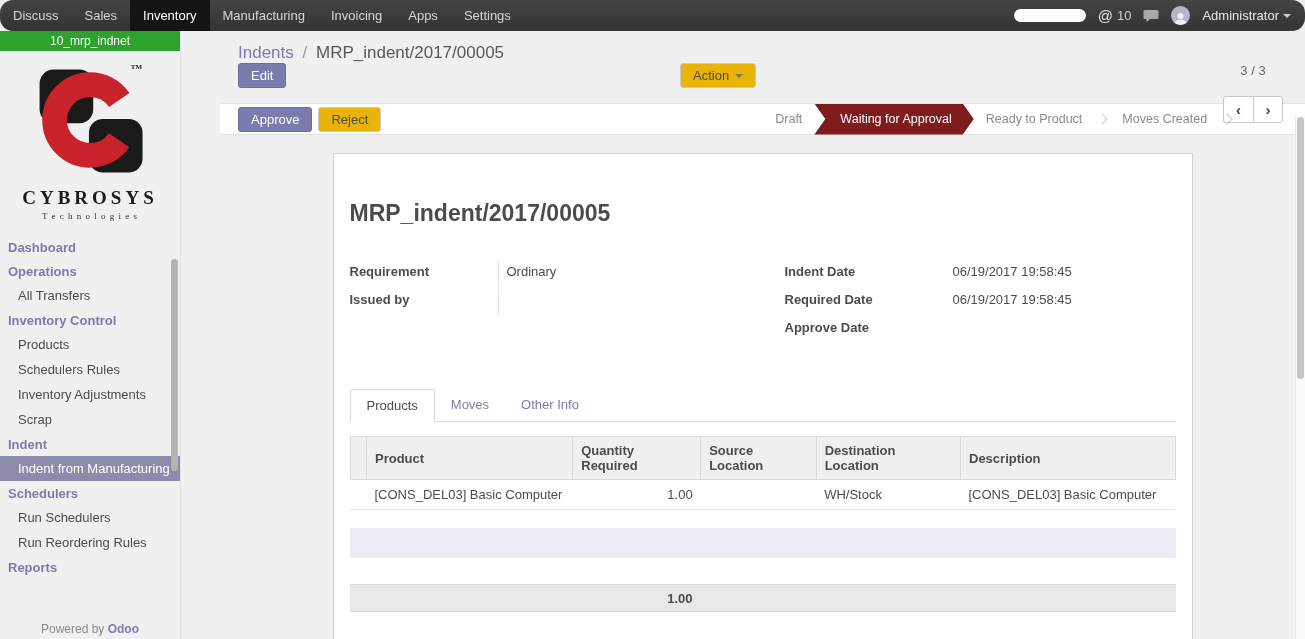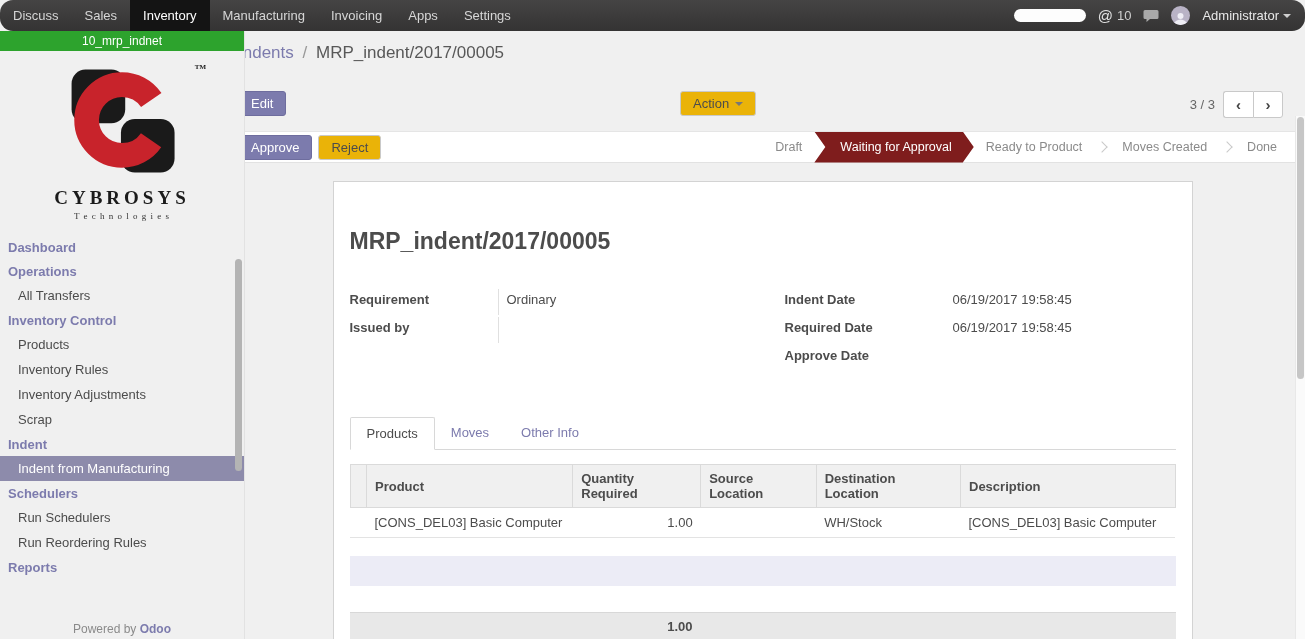--- a/index.html
+++ b/index.html
@@ -13,21 +13,21 @@
   .tb-right { margin-left:auto; display:flex; align-items:center; gap:12px; padding-right:14px; }
   .pill { width:72px; height:13px; background:#fdfdfd; border-radius:7px; }
   .at-wrap { color:#cfcfcf; font-size:13px; display:flex; align-items:center; gap:4px; }
   .at-glyph { font-size:15px; color:#e2e2e2; }
   .chat-icon svg { display:block; }
   .avatar { width:19px; height:19px; border-radius:50%; background:#b9b3c6; overflow:hidden; display:flex; align-items:flex-end; justify-content:center; }
   .user-name { color:#e8e8e8; font-size:13px; }
   .caret { width:0; height:0; border-left:4px solid transparent; border-right:4px solid transparent; border-top:4px solid #cfcfcf; display:inline-block; }
 
   
-  .sidebar { position:absolute; left:0; top:31px; width:245px; bottom:0; background:#f0f0f0; border-right:1px solid #e2e2e2; z-index:30; }
+  .sidebar { position:absolute; left:0; top:31px; width:181px; bottom:0; background:#f0f0f0; border-right:1px solid #e2e2e2; z-index:30; }
   .db-badge { height:20px; background:#2da32d; color:#fff; font-size:12px; text-align:center; line-height:20px; }
   .logo-box { text-align:center; padding:10px 0 14px; position:relative;font-family:Liberation Serif, serif; }
   .logo-svg { width:118px; height:118px; }
   .logo-tm { position:absolute; top:12px; right:38px; font-size:7px; color:#1a1a1a; font-weight:bold; }
   .logo-name { font-size:19px; font-weight:bold; letter-spacing:4px; color:#1b1b1b; margin-top:4px; }
   .logo-sub { font-size:9px; letter-spacing:1px; color:#333; margin-top:2px; }
   .menu { font-size:13px; }
   .menu-header { color:#7c7bad; font-weight:bold; padding:5px 8px 4px; cursor:pointer; }
   .menu-item { color:#4c4c4c; padding:5px 8px 5px 18px; cursor:pointer; }
   .menu-item.active { background:#8d8bab; color:#fff; }
@@ -35,27 +35,27 @@
   .powered { position:absolute; bottom:3px; width:100%; text-align:center; font-size:12px; color:#8a8a8a; }
   .powered b { color:#7c7bad; }
 
   
   .content { position:absolute; left:220px; top:31px; right:0; bottom:0; background:#f0f0f0; overflow:hidden; }
   .breadcrumb { padding:12px 0 0 18px; font-size:17px; color:#555; }
   .bc-link { color:#7c7bad; cursor:pointer; }
   .bc-sep { color:#999; margin:0 4px; }
   .bc-current { color:#585858; }
 
-  .toolbar { position:relative; height:28px; margin-top:28px; }
+  .toolbar { position:relative; height:28px; margin-top:0; }
   .btn { font-size:13px; border-radius:3px; border:1px solid #c9c9c9; background:#eab308; color:#4c4c4c; padding:4px 12px; cursor:pointer; display:inline-flex; align-items:center; gap:6px; }
   .btn.purple { background:#7c7bad; border-color:#6e6d9e; color:#fff; }
   .edit-btn { position:absolute; left:18px; top:0; }
   .action-btn { position:absolute; left:460px; top:0; }
   .action-btn .caret { border-top-color:#777; }
-  .pager { position:absolute; right:22px; top:0; display:flex; align-items:center; gap:8px; }
+  .pager { position:absolute; right:22px; top:0; display:flex; align-items:center; gap:18px;flex-direction:column; }
   .pager-count { font-size:13px; color:#666; }
   .pager-btns { display:flex; }
   .pager-btn { width:30px; height:27px; background:#fff; border:1px solid #c9c9c9; font-size:15px; font-weight:bold; color:#444; display:flex; align-items:center; justify-content:center; cursor:pointer; }
   .pager-btn.prev { border-radius:3px 0 0 3px; border-right:none; }
   .pager-btn.next { border-radius:0 3px 3px 0; }
 
   .statusbar { margin-top:12px; height:32px; background:#fff; border-top:1px solid #e5e5e5; border-bottom:1px solid #e2e2e2; display:flex; align-items:center; padding:0 14px 0 18px; }
   .sb-left { display:flex; gap:6px; }
   .sb-states { margin-left:auto; display:flex; align-items:center; height:32px; }
   .sb-state { font-size:12.5px; color:#8a8a8a; padding:0 14px; line-height:32px; white-space:nowrap; cursor:pointer; }
@@ -142,21 +142,21 @@
     <div class="logo-name">CYBROSYS</div>
     <div class="logo-sub">T e c h n o l o g i e s</div>
   </div>
 
   <div class="menu">
     <div class="menu-header">Dashboard</div>
     <div class="menu-header">Operations</div>
     <div class="menu-item">All Transfers</div>
     <div class="menu-header">Inventory Control</div>
     <div class="menu-item">Products</div>
-    <div class="menu-item">Inventory Rules</div>
+    <div class="menu-item">Schedulers Rules</div>
     <div class="menu-item">Inventory Adjustments</div>
     <div class="menu-item">Scrap</div>
     <div class="menu-header">Indent</div>
     <div class="menu-item active">Indent from Manufacturing</div>
     <div class="menu-header">Schedulers</div>
     <div class="menu-item">Run Schedulers</div>
     <div class="menu-item">Run Reordering Rules</div>
     <div class="menu-header">Reports</div>
   </div>
 

